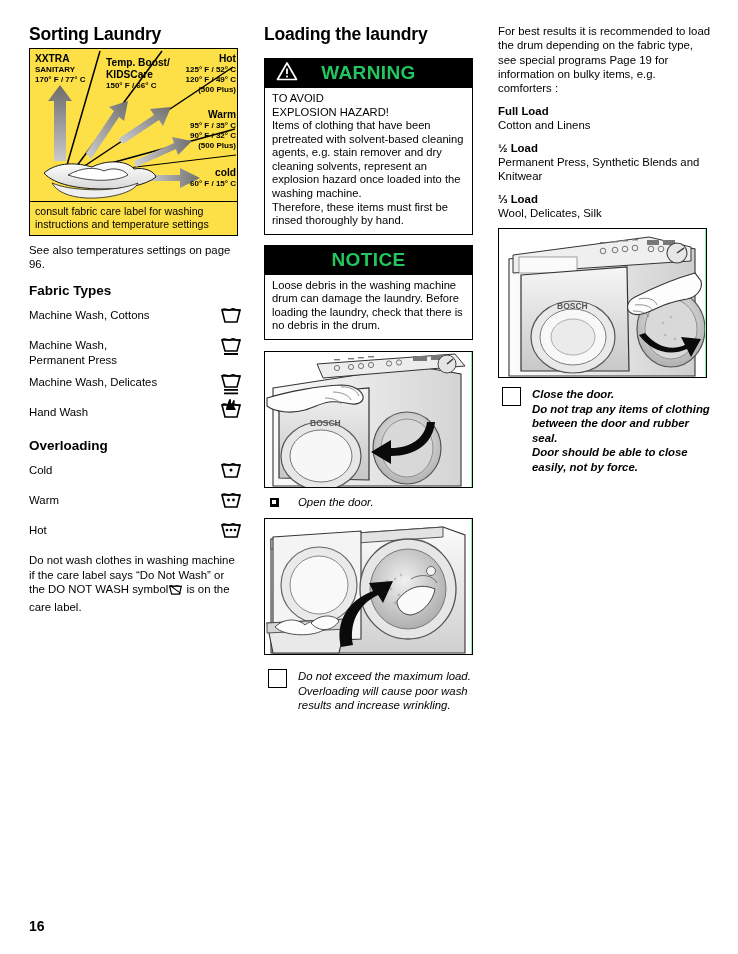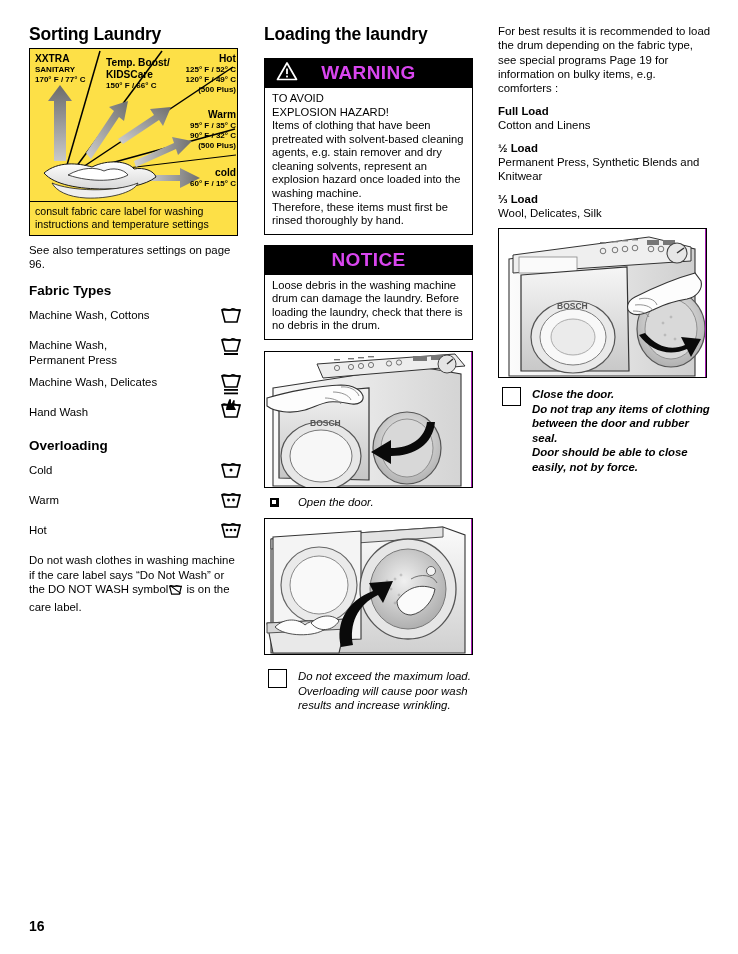--- a/index.html
+++ b/index.html
@@ -101,21 +101,21 @@
     position: absolute;
     right: 0;
     top: -3px;
   }
   .sym-row.hand .sym { top: -8px; }
   .inline-sym { vertical-align: -3px; }
 
   
   .alert-head {
     background: #000;
-    color: #d946ef;
+    color: #22c55e;
     height: 30px;
     display: flex;
     align-items: center;
     justify-content: center;
     position: relative;
   }
   .alert-head .word {
     font-size: 19px;
     font-weight: bold;
     letter-spacing: 0.4px;
@@ -132,21 +132,21 @@
     padding: 4px 7px 6px 7px;
     font-size: 11.2px;
     line-height: 1.21;
   }
   .alert-box { width: 209px; }
 
   
   .figure {
     width: 209px;
     border: 1.4px solid #000;
-    background: #a21caf;
+    background: #86efac;
     overflow: hidden;
     display: block;
   }
   .figure svg { display: block; }
 
   
   .step {
     position: relative;
     padding-left: 34px;
     font-size: 11.4px;

